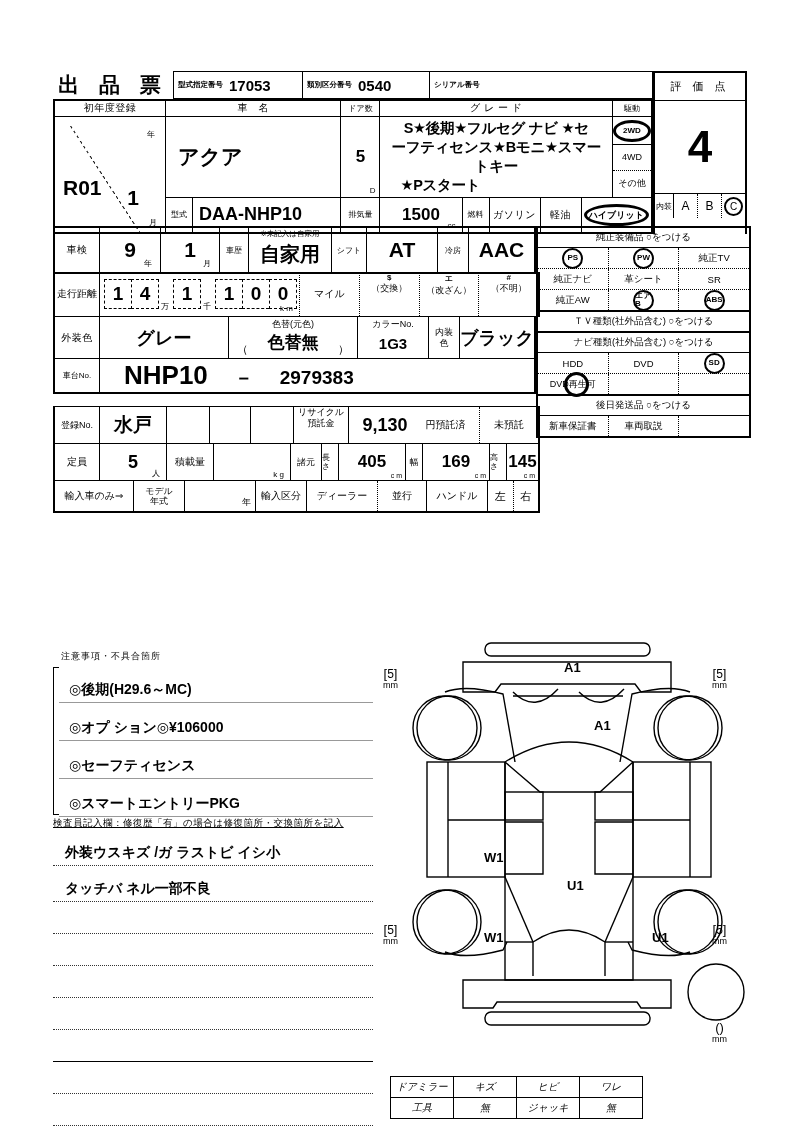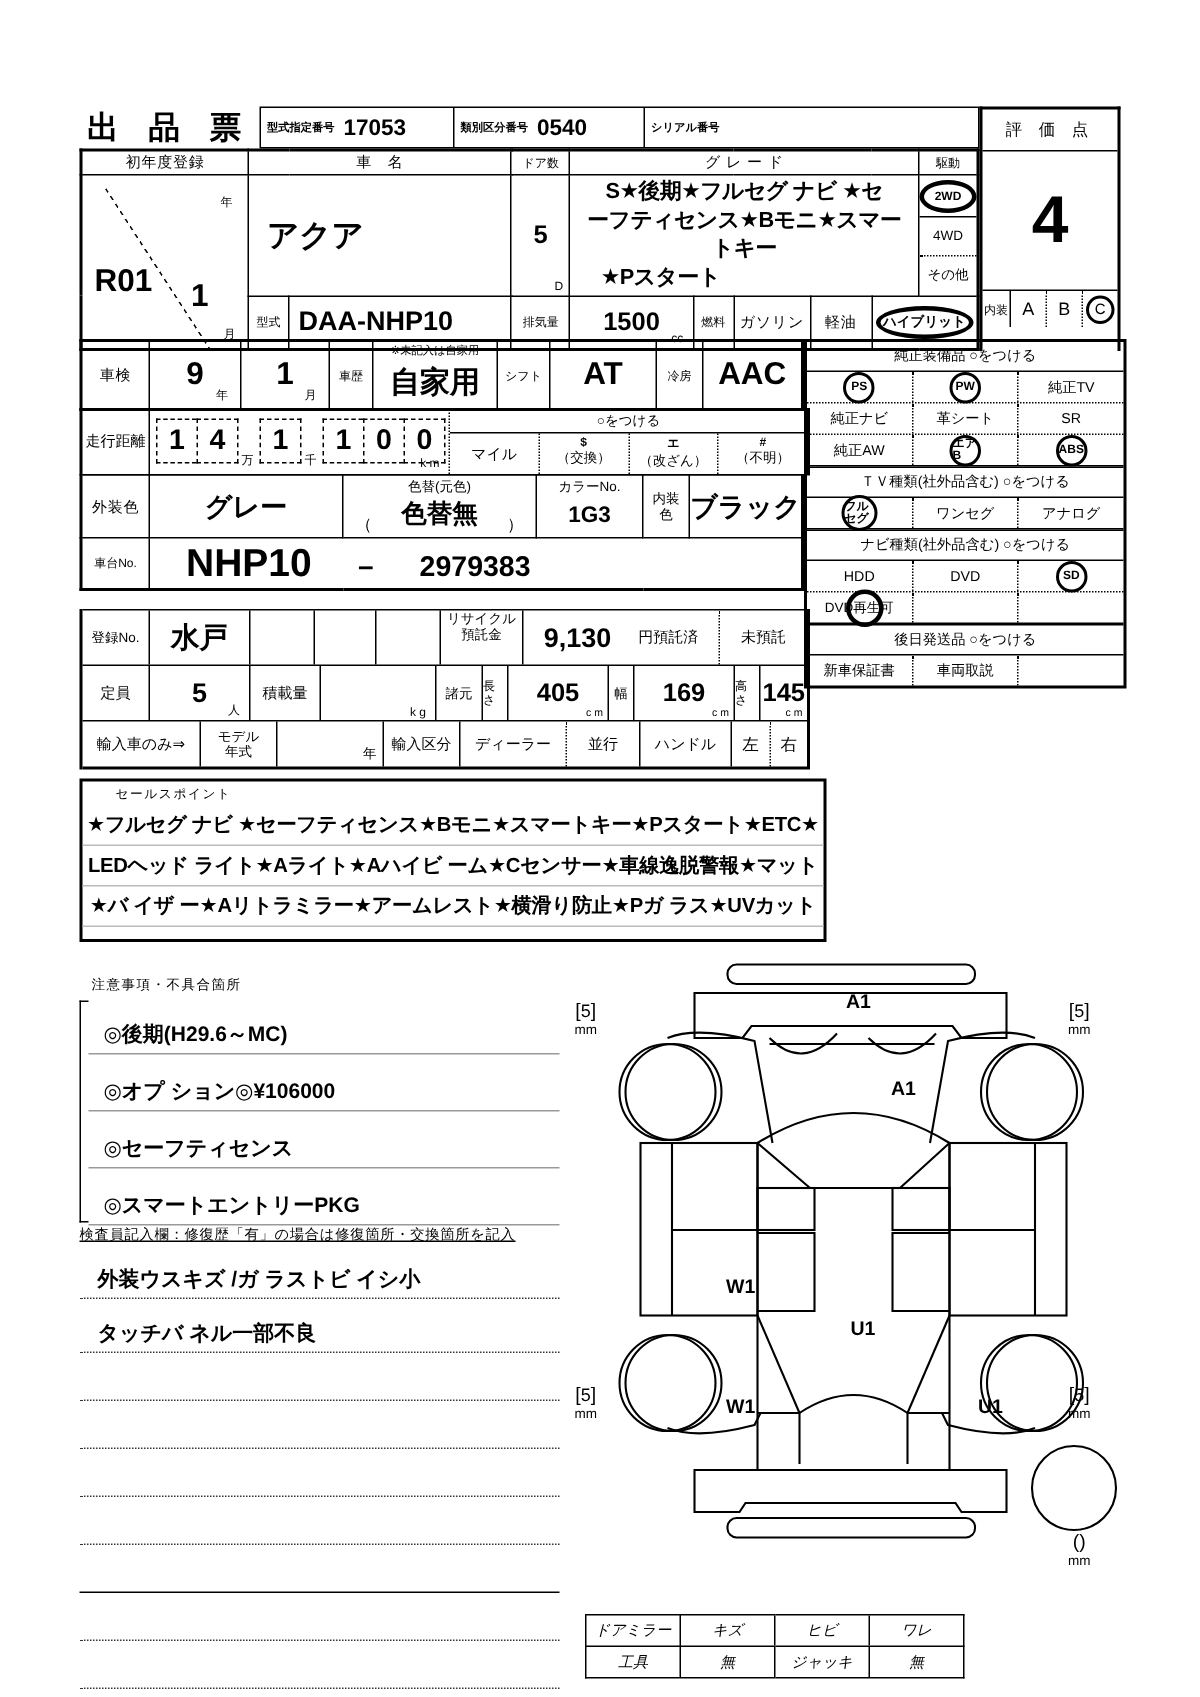--- a/index.html
+++ b/index.html
@@ -241,21 +241,20 @@
         <span style="display:inline-block;width:26px;height:28px;line-height:28px;border:1px dashed #000;font-size:19px;font-weight:bold;text-align:center">4</span>
         <span style="font-size:8px;align-self:flex-end;margin:0 4px 4px 2px">万</span>
         <span style="display:inline-block;width:26px;height:28px;line-height:28px;border:1px dashed #000;font-size:19px;font-weight:bold;text-align:center">1</span>
         <span style="font-size:8px;align-self:flex-end;margin:0 4px 4px 2px">千</span>
         <span style="display:inline-block;width:26px;height:28px;line-height:28px;border:1px dashed #000;border-right:none;font-size:19px;font-weight:bold;text-align:center">1</span>
         <span style="display:inline-block;width:26px;height:28px;line-height:28px;border:1px dashed #000;border-right:none;font-size:19px;font-weight:bold;text-align:center">0</span>
         <span style="display:inline-block;width:26px;height:28px;line-height:28px;border:1px dashed #000;font-size:19px;font-weight:bold;text-align:center">0</span>
         <span style="position:absolute;right:6px;bottom:3px;font-size:8px">k m</span>
       </div>
       <div style="width:238px;border-left:1px dotted #000;display:flex;flex-direction:column">
-        <div style="height:16px;font-size:9px;text-align:center;border-bottom:1px solid #000;line-height:16px">○をつける</div>
         <div style="flex:1;display:flex">
           <div style="flex:1;display:flex;align-items:center;justify-content:center;font-size:10px;border-right:1px dotted #000">マイル</div>
           <div style="flex:1;border-right:1px dotted #000;text-align:center;padding-top:1px">
             <div style="font-size:8px;font-weight:bold">$</div>
             <div style="font-size:9px">（交換）</div>
           </div>
           <div style="flex:1;border-right:1px dotted #000;text-align:center;padding-top:1px">
             <div style="font-size:8px;font-weight:bold">エ</div>
             <div style="font-size:9px">（改ざん）</div>
           </div>
@@ -392,27 +391,20 @@
       <div class="c">純正AW</div>
       <div class="c">
           <span class="circ">エアB</span>
         </div>
       <div class="c">
           <span class="circ">ABS</span>
         </div>
     </div>
 
     <div class="sec" style="border-top:1px solid #000">ＴＶ種類(社外品含む) ○をつける</div>
-    <div class="r solid">
-      <div class="c">
-          <span class="circ" style="width:20px;height:20px;font-size:8px">フルセグ</span>
-        </div>
-      <div class="c">ワンセグ</div>
-      <div class="c">アナログ</div>
-    </div>
 
     <div class="sec" style="border-top:1px solid #000">ナビ種類(社外品含む) ○をつける</div>
     <div class="r">
       <div class="c">HDD</div>
       <div class="c">DVD</div>
       <div class="c">
           <span class="circ">SD</span>
         </div>
     </div>
     <div class="r solid">
@@ -425,26 +417,20 @@
     </div>
 
     <div class="sec" style="border-top:1px solid #000">後日発送品 ○をつける</div>
     <div class="r last">
       <div class="c">新車保証書</div>
       <div class="c">車両取説</div>
       <div class="c"></div>
     </div>
   </div>
 
-  <div class="sales">
-    <div class="cap">セールスポイント</div>
-    <div class="ln">★フルセグ ナビ ★セーフティセンス★Bモニ★スマートキー★Pスタート★ETC★</div>
-    <div class="ln">LEDヘッド ライト★Aライト★Aハイビ ーム★Cセンサー★車線逸脱警報★マット</div>
-    <div class="ln">★バ イザ ー★Aリトラミラー★アームレスト★横滑り防止★Pガ ラス★UVカット</div>
-  </div>
 
   <div class="notes">
     <div class="cap">注意事項・不具合箇所</div>
     <div class="nbox">
       <div class="nrow">◎後期(H29.6～MC)</div>
       <div class="nrow">◎オプ ション◎¥106000</div>
       <div class="nrow">◎セーフティセンス</div>
       <div class="nrow">◎スマートエントリーPKG</div>
     </div>
 

